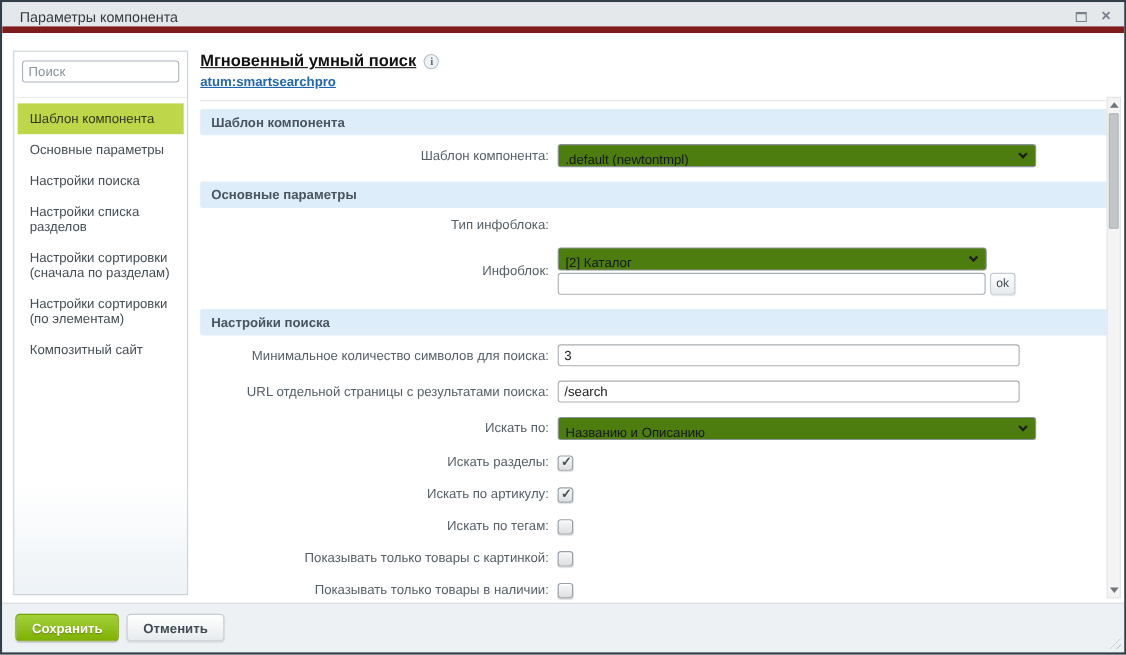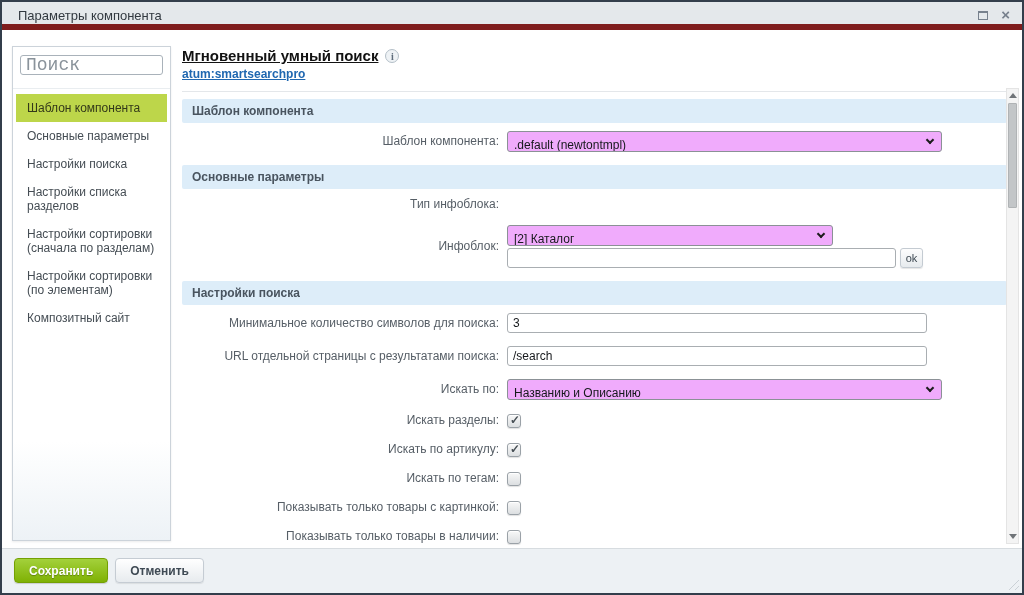--- a/index.html
+++ b/index.html
@@ -18,21 +18,21 @@
 
   
   .dlg-body { position:absolute; top:29px; left:0; right:0; bottom:46px; background:#fff; }
 
   
   .sidebar { position:absolute; left:10px; top:15px; width:159px; bottom:6px;
              border:1px solid #ccd3da; background:linear-gradient(180deg,#ffffff 80%,#edf2f6 100%);
              box-shadow:0 1px 2px rgba(0,0,0,.08); }
   .sb-search { margin:8px 7px 0 7px; }
   .sb-search input { width:100%; height:20px; border:1px solid #a9b2ba; border-radius:3px;
-                     font-family:Liberation Mono, monospace; font-size:18px; color:#8b5cf6; padding:0 5px; }
+                     font-family:Liberation Sans, sans-serif; font-size:12px; color:#8b5cf6; padding:0 5px; }
   .sb-search input::placeholder { color:#8a939b; }
   .sb-divider { margin-top:13px; border-top:1px solid #e9edf0; }
   .sb-items { margin-top:5px; }
   .sb-item { font-size:12px; color:#454d54; padding:7px 10px 7px 11px; margin:0 3px; cursor:pointer; line-height:14px; }
   .sb-item.active { background:#bdd64a; color:#33391a; }
 
   
   .main { position:absolute; left:180px; top:0; right:15px; }
   .hdr { padding-top:16px; }
   .hdr-titlerow { display:flex; align-items:center; gap:7px; }
@@ -44,28 +44,28 @@
   .hdr-rule { margin-top:10px; border-top:1px solid #e4e7ea; }
 
   
   .sec-header { margin-top:7px; margin-bottom:7px; height:24px; line-height:24px; background:#ddedf9;
                 border-radius:2px; padding-left:10px; font-size:12px; font-weight:bold; color:#49545f; }
   .row { display:flex; align-items:center; margin:8px 0 13px 0; }
   .row.cb-row { margin:0 0 14px 0; }
   .row-label { width:325px; min-width:325px; text-align:right; padding-right:8px;
                font-size:12px; color:#565e66; line-height:15px; }
   .sel { position:relative; width:435px; height:21px; border:1px solid #8b9196; border-radius:3px;
-         background:#f0abfc; font-size:12px; color:#16191c; line-height:19px; padding:4px 20px 0 6px;
+         background:#4d7c0f; font-size:12px; color:#16191c; line-height:19px; padding:4px 20px 0 6px;
          cursor:pointer; white-space:nowrap; overflow:hidden; }
   .sel .chev { position:absolute; right:8px; top:5px; width:6px; height:6px;
                border-right:2px solid #1d1d1d; border-bottom:2px solid #1d1d1d; transform:rotate(45deg); }
   .txt { width:420px; height:20px; border:1px solid #a9aeb2; border-radius:3px;
          font-family:"Liberation Sans",sans-serif; font-size:12px; color:#16191c; padding:0 5px; background:#fff; }
   .stack { display:flex; flex-direction:column; gap:2px; }
-  .stack .sel { width:326px; }
+  .stack .sel { width:390px; }
   .inp-ok { display:flex; align-items:center; }
   .inp-ok .txt { width:389px; }
   .ok-btn { margin-left:4px; width:23px; height:20px; border:1px solid #c4cbd2; border-radius:3px;
             background:linear-gradient(#fdfdfd,#e7ebee); font-size:11px; color:#3e4952; cursor:pointer;
             box-shadow:0 1px 1px rgba(0,0,0,.1); line-height:18px; text-align:center;
             font-family:"Liberation Sans",sans-serif; }
   .cb { position:relative; width:14px; height:14px; border:1px solid #9aa1a7; border-radius:3px;
         background:linear-gradient(#f8f8f8,#dcdfe1); box-shadow:inset 0 1px 0 #fff, 0 1px 1px rgba(0,0,0,.12);
         cursor:pointer; }
   .cb[data-checked="true"]::after { content:"\2713"; position:absolute; left:2px; top:-2px;

